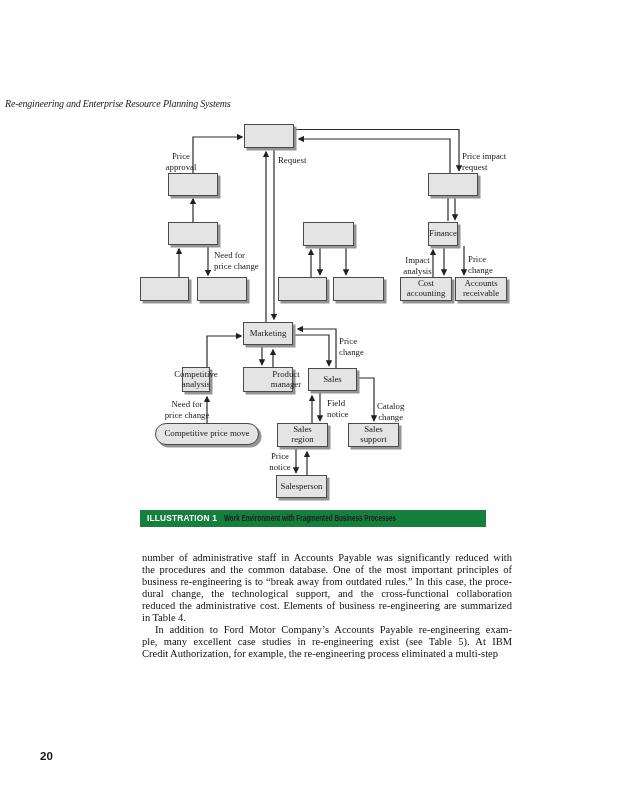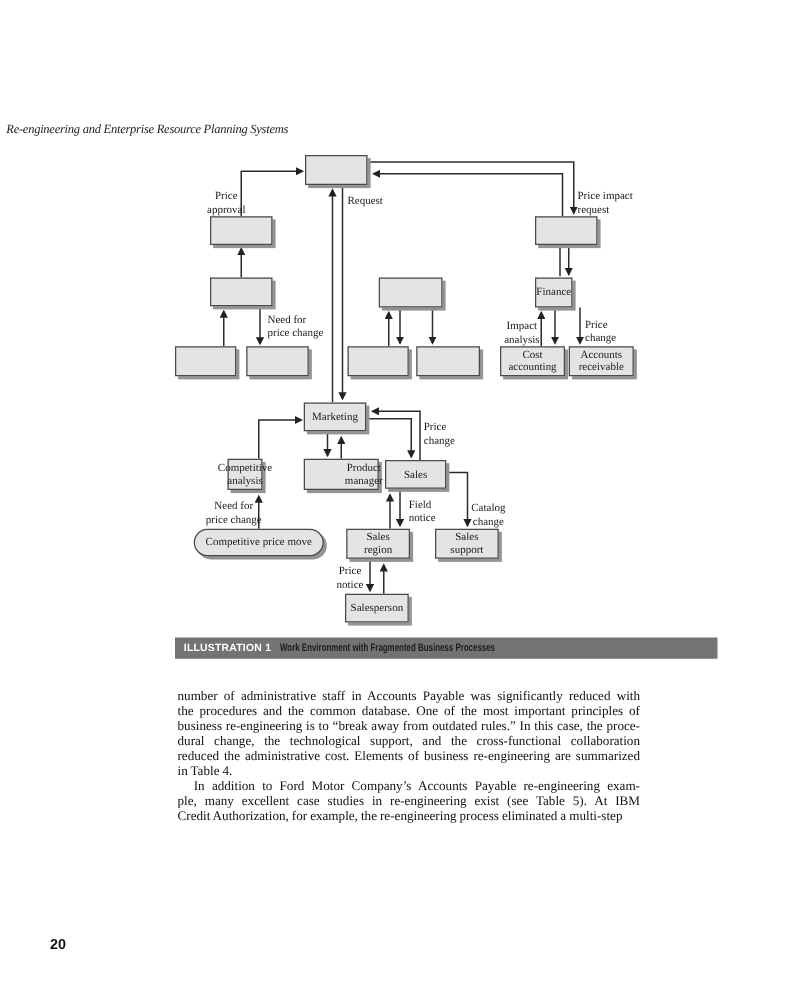--- a/index.html
+++ b/index.html
@@ -3,21 +3,21 @@
 <meta charset="utf-8">
 <style>
   html,body{margin:0;padding:0;}
   .page{position:relative;width:629px;height:800px;background:#ffffff;font-family:"Liberation Serif",serif;overflow:hidden;}
   .title{position:absolute;top:98px;left:5px;width:623px;text-align:left;font-style:italic;font-size:10px;letter-spacing:-0.2px;color:#222;}
   .diagram{position:absolute;left:0;top:0;width:629px;height:800px;}
   svg.lines{position:absolute;left:0;top:0;}
   .dbox{position:absolute;background:#e4e4e4;border:1px solid #4a4a4a;box-shadow:2.5px 2.5px 0 0 #949494;box-sizing:border-box;display:flex;align-items:center;justify-content:center;text-align:center;font-size:8.8px;line-height:9.6px;color:#1a1a1a;white-space:pre-line;}
   .dbox.rounded{border-radius:11px;}
   .elabel{position:absolute;font-size:8.8px;line-height:11px;color:#1a1a1a;white-space:pre-line;}
-  .bar{position:absolute;left:140px;top:510px;width:434px;height:17px;background:#737373;font-family:"Liberation Sans",sans-serif;}
+  .bar{position:absolute;left:140px;top:510px;width:346px;height:17px;background:#15803d;font-family:"Liberation Sans",sans-serif;}
   .bar-label{position:absolute;left:7px;top:0;height:17px;line-height:17px;font-weight:bold;font-size:8.3px;color:#ffffff;letter-spacing:0.2px;}
   .bar-caption{position:absolute;left:84px;top:0;height:17px;line-height:17px;font-size:8.8px;color:#1d1d1d;font-weight:bold;transform:scaleX(0.72);transform-origin:0 50%;white-space:nowrap;}
   .bodytext{position:absolute;left:142px;top:552px;width:370px;font-size:10.5px;color:#111;word-spacing:-0.2px;}
   .bline{text-align:justify;text-align-last:justify;line-height:12.05px;height:12.05px;overflow:hidden;}
   .bline.lastline{text-align-last:left;}
   .bline.indent{text-indent:13px;}
   .pagenum{position:absolute;left:40px;top:750px;font-family:"Liberation Sans",sans-serif;font-weight:bold;font-size:11.5px;color:#111;text-align:right;}
 </style>
 </head>
 <body>
@@ -73,21 +73,21 @@
         <div class="dbox" style="left: 333px; top: 277px; width: 51px; height: 24px;"></div>
         <div class="dbox" style="left: 428px; top: 173px; width: 50px; height: 23px;"></div>
         <div class="dbox" style="left: 428px; top: 222px; width: 30px; height: 24px;">Finance</div>
         <div class="dbox" style="left: 400px; top: 277px; width: 52px; height: 24px;">Cost
 accounting</div>
         <div class="dbox" style="left: 455px; top: 277px; width: 52px; height: 24px;">Accounts
 receivable</div>
         <div class="dbox" style="left: 243px; top: 322px; width: 50px; height: 23px;">Marketing</div>
         <div class="dbox" style="left: 182px; top: 367px; width: 28px; height: 25px;">Competitive
 analysis</div>
-        <div class="dbox" style="left: 243px; top: 367px; width: 60px; height: 25px; padding-left: 36px;">Product
+        <div class="dbox" style="left: 243px; top: 367px; width: 50px; height: 25px; padding-left: 36px;">Product
 manager</div>
         <div class="dbox" style="left: 308px; top: 368px; width: 49px; height: 23px;">Sales</div>
         <div class="dbox rounded" style="left: 155px; top: 423px; width: 104px; height: 22px;">Competitive price move</div>
         <div class="dbox" style="left: 277px; top: 423px; width: 51px; height: 24px;">Sales
 region</div>
         <div class="dbox" style="left: 348px; top: 423px; width: 51px; height: 24px;">Sales
 support</div>
         <div class="dbox" style="left: 276px; top: 475px; width: 51px; height: 23px;">Salesperson</div>
         <div class="elabel" style="left: 157px; top: 151px; width: 48px; text-align: center;">Price
 approval</div>

